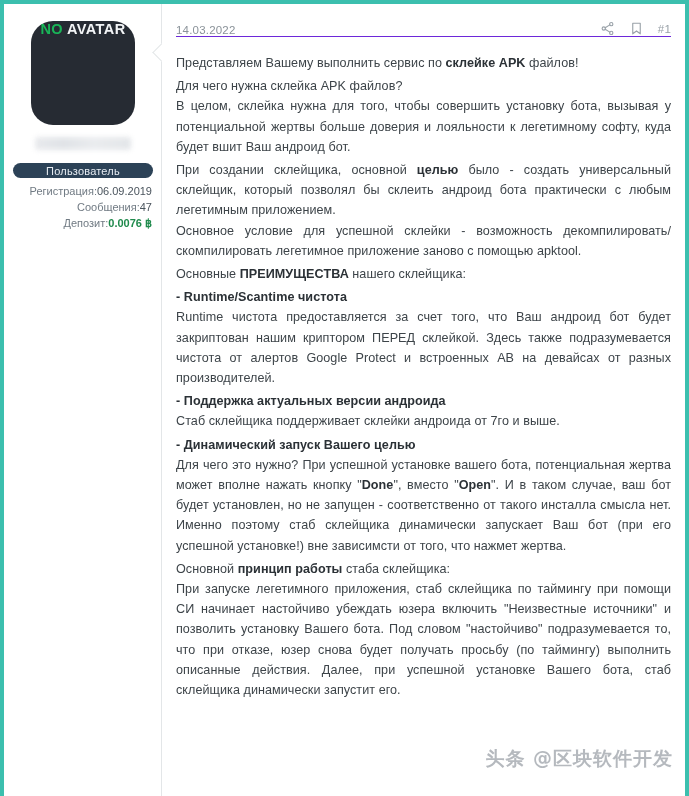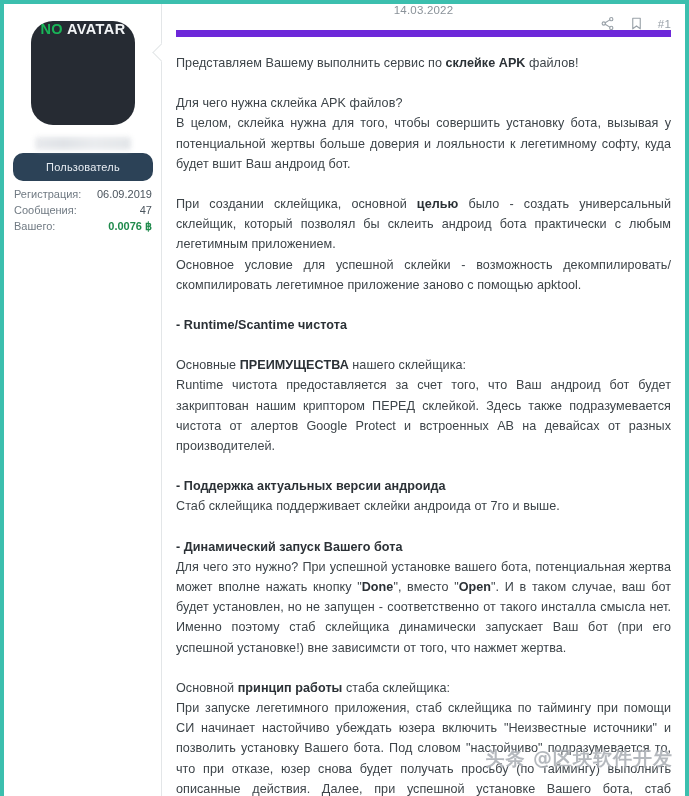--- a/index.html
+++ b/index.html
@@ -71,39 +71,39 @@
     margin: 12px auto 0 auto;
     width: 96px;
     height: 13px;
     border-radius: 3px;
     background: linear-gradient(90deg,#e7e9ec 0%,#dfe2e6 30%,#e9ebee 62%,#e2e5e8 100%);
     filter: blur(2.4px);
     opacity: .95;
   }
 
   .user-badge {
-    margin: 3px 1px 0 1px;
-    height: 28px;
+    margin: 13px 1px 0 1px;
+    height: 15px;
     border-radius: 10px;
     background: #2c4257;
     color: #e7ecf2;
     font-size: 11px;
     display: flex;
     align-items: center;
     justify-content: center;
     letter-spacing: .2px;
   }
 
   .stats {
     margin-top: 5px;
     padding: 0 2px;
   }
   .stat-row {
     display: flex;
-    justify-content: space-between;
+    justify-content: flex-end;
     align-items: baseline;
     font-size: 11px;
     line-height: 16px;
     color: #6d7780;
   }
   .stat-row .label { color: #707a83; white-space: nowrap; }
   .stat-row .value { color: #4a545d; white-space: nowrap; }
   .stat-row.deposit .value {
     color: #1f8a4c;
     font-weight: 700;
@@ -126,24 +126,23 @@
     height: 12px;
     background: #ffffff;
     border-left: 1px solid #e3e6e8;
     border-bottom: 1px solid #e3e6e8;
     transform: rotate(45deg);
   }
 
   .post-header {
     height: 33px;
     display: flex;
-    align-items: center;
-    border-bottom: 7px solid #6d28d9;
-    box-sizing: border-box;
-    flex-direction: column;
+    align-items: flex-end;
+    border-bottom: 1px solid #6d28d9;
+    box-sizing: border-box;
   }
   .post-date {
     font-size: 11.5px;
     color: #8a9299;
     letter-spacing: .2px;
   }
   .header-actions {
     margin-left: auto;
     display: flex;
     align-items: center;
@@ -169,21 +168,21 @@
     color: #3d4449;
     text-align: justify;
     letter-spacing: .05px;
     overflow: hidden;
     height: 762px;
     box-sizing: border-box;
   }
   .post-body p {
     margin: 0 0 0 0;
   }
-  .post-body p.gap { margin-top: 20px; }
+  .post-body p.gap { margin-top: 3px; }
   .post-body b, .post-body strong { font-weight: 700; color: #2b3136; }
   .post-body .nowrap-line { text-align: left; }
 
   .watermark {
     position: absolute;
     right: 12px;
     bottom: 24px;
     font-size: 19px;
     font-weight: 700;
     color: rgba(120,128,136,0.55);
@@ -214,21 +213,21 @@
       <div class="stats">
         <div class="stat-row">
           <span class="label">Регистрация:</span>
           <span class="value">06.09.2019</span>
         </div>
         <div class="stat-row">
           <span class="label">Сообщения:</span>
           <span class="value">47</span>
         </div>
         <div class="stat-row deposit">
-          <span class="label">Вашего:</span>
+          <span class="label">Депозит:</span>
           <span class="value">0.0076 ฿</span>
         </div>
       </div>
     </aside>
 
     <section class="main">
 
       <header class="post-header">
         <span class="post-date">14.03.2022</span>
         <div class="header-actions">
@@ -253,29 +252,29 @@
       <article class="post-body">
 
         <p><span>Представляем Вашему выполнить сервис по </span><b>склейке APK</b><span> файлов!</span></p>
 
         <p class="gap nowrap-line">Для чего нужна склейка APK файлов?</p>
         <p>В целом, склейка нужна для того, чтобы совершить установку бота, вызывая у потенциальной жертвы больше доверия и лояльности к легетимному софту, куда будет вшит Ваш андроид бот.</p>
 
         <p class="gap"><span>При создании склейщика, основной </span><b>целью</b><span> было - создать универсальный склейщик, который позволял бы склеить андроид бота практически с любым легетимным приложением.</span></p>
         <p>Основное условие для успешной склейки - возможность декомпилировать/ скомпилировать легетимное приложение заново с помощью apktool.</p>
 
+        <p class="gap nowrap-line"><span>Основные </span><b>ПРЕИМУЩЕСТВА</b><span> нашего склейщика:</span></p>
+
         <p class="gap nowrap-line"><b>- Runtime/Scantime чистота</b></p>
-
-        <p class="gap nowrap-line"><span>Основные </span><b>ПРЕИМУЩЕСТВА</b><span> нашего склейщика:</span></p>
         <p>Runtime чистота предоставляется за счет того, что Ваш андроид бот будет закриптован нашим криптором ПЕРЕД склейкой. Здесь также подразумевается чистота от алертов Google Protect и встроенных АВ на девайсах от разных производителей.</p>
 
         <p class="gap nowrap-line"><b>- Поддержка актуальных версии андроида</b></p>
         <p class="nowrap-line">Стаб склейщика поддерживает склейки андроида от 7го и выше.</p>
 
-        <p class="gap nowrap-line"><b>- Динамический запуск Вашего бота</b></p>
+        <p class="gap nowrap-line"><b>- Динамический запуск Вашего целью</b></p>
         <p><span>Для чего это нужно? При успешной установке вашего бота, потенциальная жертва может вполне нажать кнопку "</span><b>Done</b><span>", вместо "</span><b>Open</b><span>". И в таком случае, ваш бот будет установлен, но не запущен - соответственно от такого инсталла смысла нет. Именно поэтому стаб склейщика динамически запускает Ваш бот (при его успешной установке!) вне зависимсти от того, что нажмет жертва.</span></p>
 
         <p class="gap nowrap-line"><span>Основной </span><b>принцип работы</b><span> стаба склейщика:</span></p>
         <p>При запуске легетимного приложения, стаб склейщика по таймингу при помощи СИ начинает настойчиво убеждать юзера включить "Неизвестные источники" и позволить установку Вашего бота. Под словом "настойчиво" подразумевается то, что при отказе, юзер снова будет получать просьбу (по таймингу) выполнить описанные действия. Далее, при успешной установке Вашего бота, стаб склейщика динамически запустит его.</p>
 
       </article>
 
       <div class="watermark">头条 @区块软件开发</div>
     </section>
   </div>

